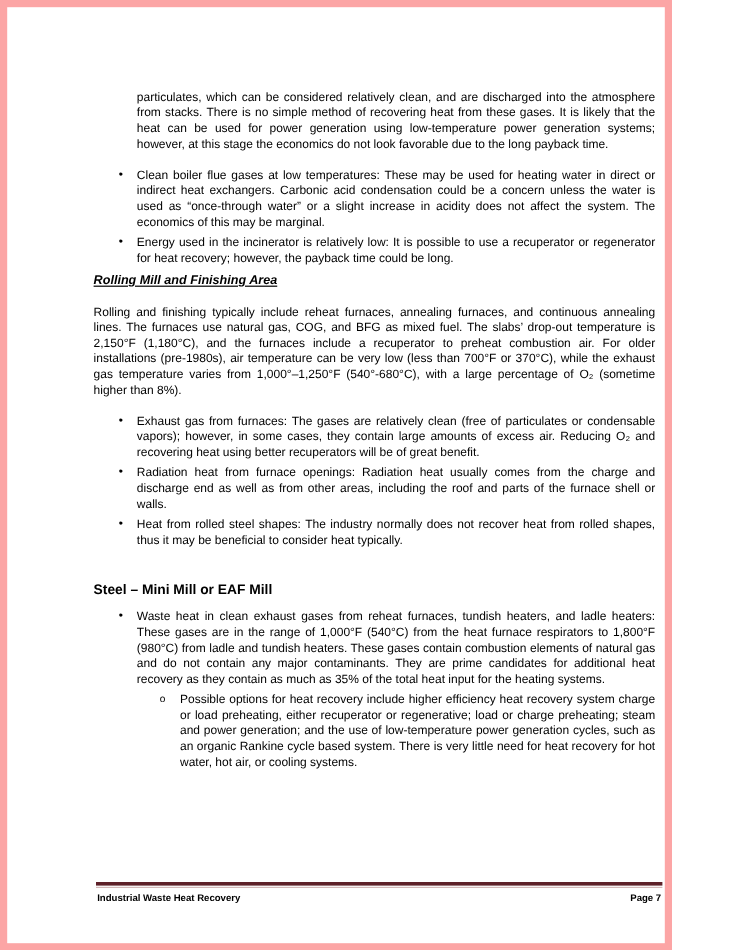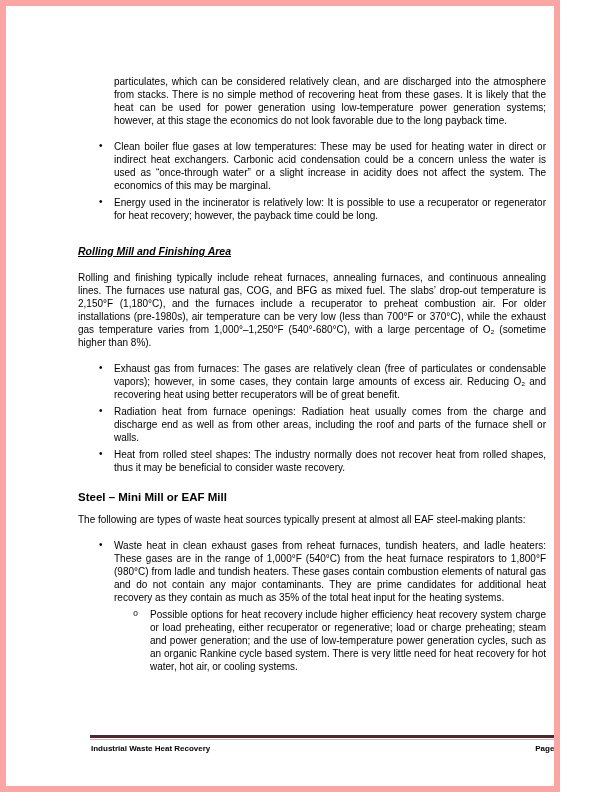--- a/index.html
+++ b/index.html
@@ -49,36 +49,36 @@
     font-family: "Liberation Mono", "DejaVu Sans Mono", monospace;
     font-size: 8.5px;
     text-align: left;
   }
   .heading-italic {
     font-weight: bold;
     font-style: italic;
     text-decoration: underline;
     font-size: 10.5px;
     line-height: 14px;
-    margin-top: 22px;
+    margin-top: 5px;
     margin-bottom: 13px;
     text-align: left;
   }
   .heading-bold {
     font-weight: bold;
     font-size: 11.5px;
     line-height: 15px;
-    margin-top: 16px;
+    margin-top: 28px;
     margin-bottom: 8px;
     text-align: left;
   }
   .lead { margin-bottom: 13px; }
   .footer {
     position: absolute;
-    left: 84px;
+    left: 74px;
     top: 729px;
     width: 472px;
   }
   .footer-rule { height: 3px; background: #5E2129; }
   .footer-rule-shadow { height: 1px; background: #D3B8B8; margin-top: 1px; }
   .footer-row {
     display: flex;
     justify-content: space-between;
     margin-top: 4px;
     padding: 0 1px;
@@ -116,26 +116,25 @@
       <span>Exhaust gas from furnaces: The gases are relatively clean (free of particulates or condensable vapors); however, in some cases, they contain large amounts of excess air. Reducing O₂ and recovering heat using better recuperators will be of great benefit.</span>
     </div>
 
     <div class="li">
       <span class="marker">•</span>
       <span>Radiation heat from furnace openings: Radiation heat usually comes from the charge and discharge end as well as from other areas, including the roof and parts of the furnace shell or walls.</span>
     </div>
 
     <div class="li">
       <span class="marker">•</span>
-      <span>Heat from rolled steel shapes: The industry normally does not recover heat from rolled shapes, thus it may be beneficial to consider waste recovery.</span>
+      <span>Heat from rolled steel shapes: The industry normally does not recover heat from rolled shapes, thus it may be beneficial to consider heat typically.</span>
     </div>
 
     <div class="heading-bold">Steel – Mini Mill or EAF Mill</div>
 
-    <div class="para lead">The following are types of waste heat sources typically present at almost all EAF steel-making plants:</div>
 
     <div class="li">
       <span class="marker">•</span>
       <span>Waste heat in clean exhaust gases from reheat furnaces, tundish heaters, and ladle heaters: These gases are in the range of 1,000°F (540°C) from the heat furnace respirators to 1,800°F (980°C) from ladle and tundish heaters. These gases contain combustion elements of natural gas and do not contain any major contaminants. They are prime candidates for additional heat recovery as they contain as much as 35% of the total heat input for the heating systems.</span>
     </div>
 
     <div class="li2">
       <span class="marker">o</span>
       <span>Possible options for heat recovery include higher efficiency heat recovery system charge or load preheating, either recuperator or regenerative; load or charge preheating; steam and power generation; and the use of low-temperature power generation cycles, such as an organic Rankine cycle based system. There is very little need for heat recovery for hot water, hot air, or cooling systems.</span>
     </div>

